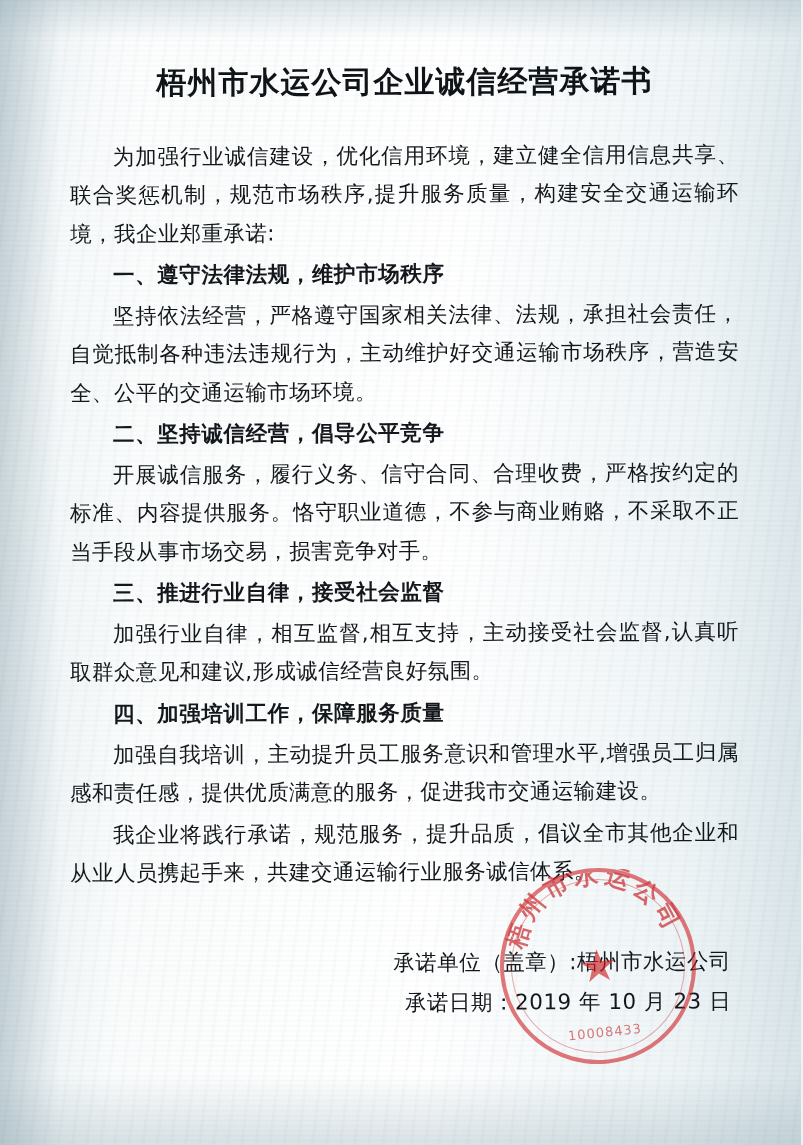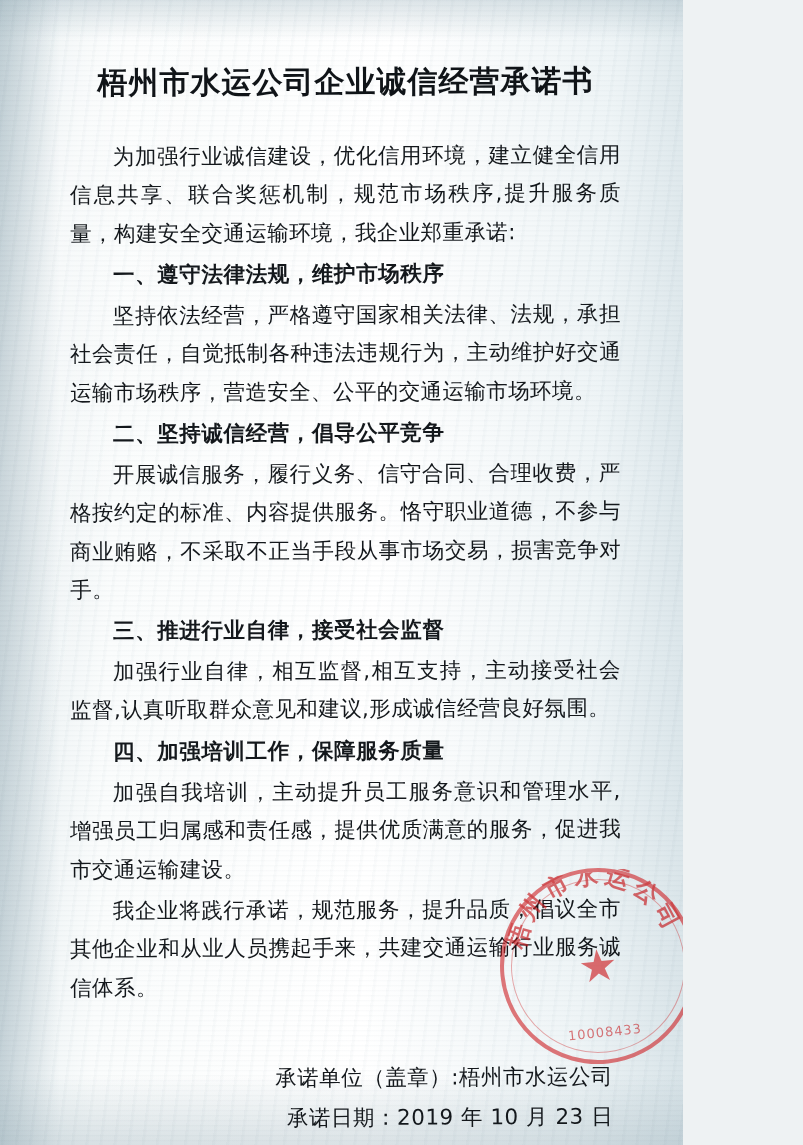--- a/index.html
+++ b/index.html
@@ -8,21 +8,21 @@
   }
   body {
     width: 803px;
     height: 1145px;
     background: #eef2f3;
     font-family: "DejaVu Sans", "Liberation Sans", sans-serif;
     overflow: hidden;
   }
   .page {
     position: relative;
-    width: 683px;
+    width: 801px;
     height: 1145px;
     background:
       linear-gradient(105deg, rgba(255,255,255,0.0) 0%, rgba(255,255,255,0.55) 12%, rgba(255,255,255,0.0) 26%),
       linear-gradient(92deg, rgba(222,232,236,0.7) 0%, rgba(250,252,252,1) 18%, rgba(255,255,255,1) 55%, rgba(238,244,246,1) 85%, rgba(214,226,231,0.9) 100%);
     box-sizing: border-box;
     overflow: hidden;
   }
   
   .noise {
     position: absolute;

